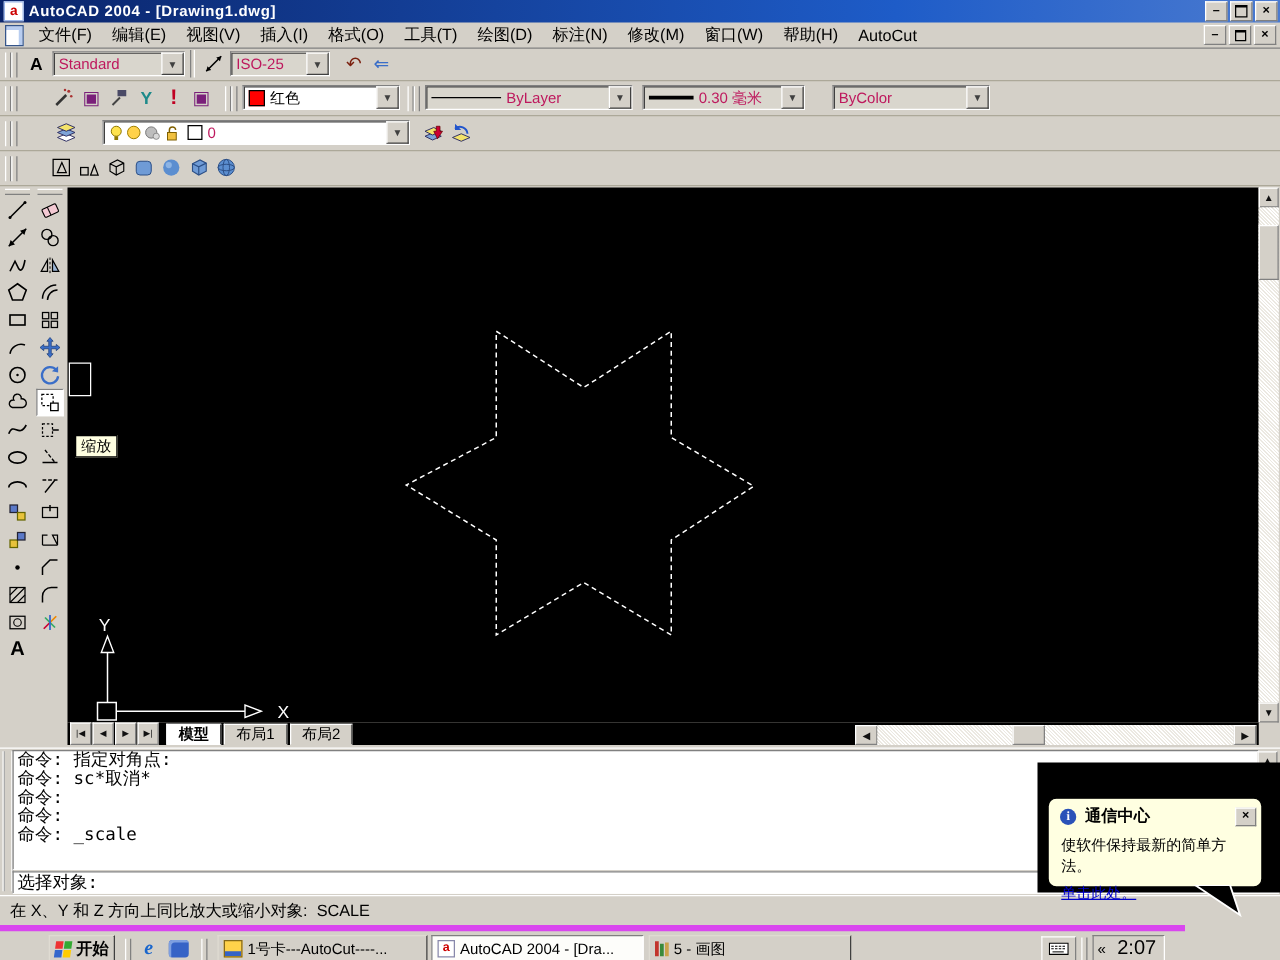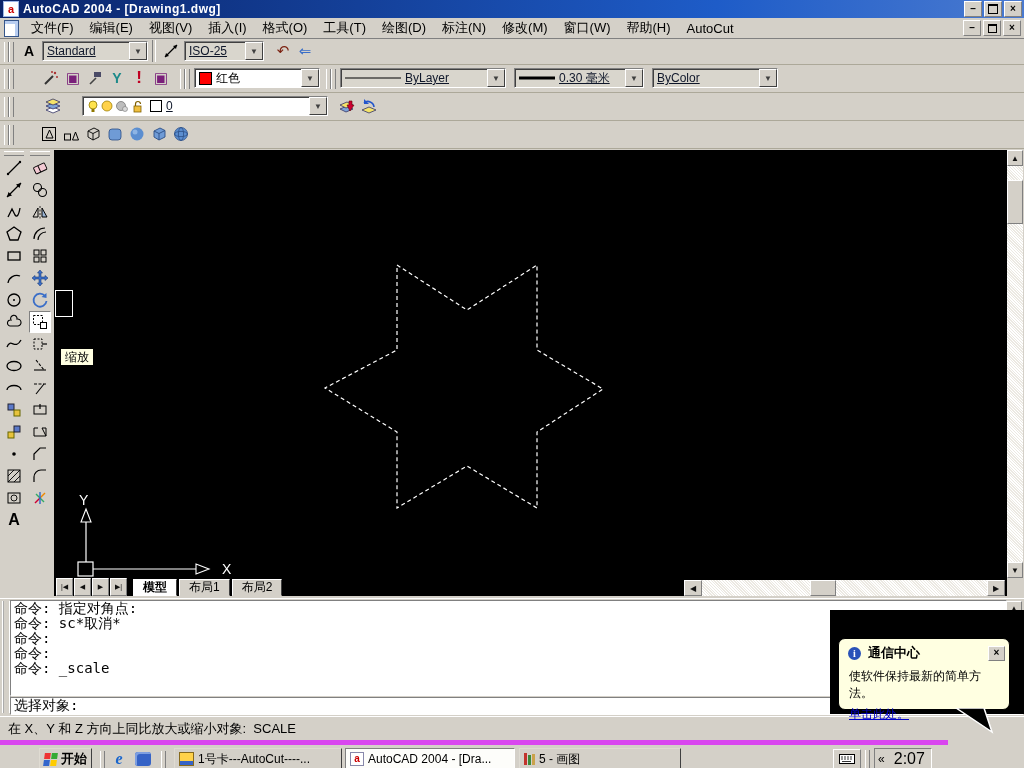--- a/index.html
+++ b/index.html
@@ -8,21 +8,21 @@
   .abs{position:absolute;}
   .raised{border:1px solid;border-color:#ffffff #808080 #808080 #ffffff;background:#d4d0c8;}
   .raised2{border:1px solid;border-color:#dfdbd2 #404040 #404040 #dfdbd2;background:#d4d0c8;}
   .sunken{border:1px solid;border-color:#808080 #ffffff #ffffff #808080;}
   .tbtn{width:22px;height:22px;display:flex;align-items:center;justify-content:center;
     border:1px solid transparent;box-sizing:border-box;}
   .pressed{border-color:#808080 #ffffff #ffffff #808080;background:#ffffff;}
   .combo{display:flex;align-items:center;box-sizing:border-box;background:#fff;
     border:1px solid;border-color:#808080 #fff #fff #808080;box-shadow:inset 1px 1px 0 #404040;}
   .combo .txt{flex:1;padding:0 4px;font-size:12px;white-space:nowrap;overflow:hidden;}
-  .gray{color:#0f172a;text-decoration:underline;}
+  .gray{color:#be185d;}
   .ddb{width:16px;align-self:stretch;display:flex;align-items:center;justify-content:center;
     border:1px solid;border-color:#fff #404040 #404040 #fff;background:#d4d0c8;font-size:8px;color:#404040;}
   .gripv{width:3px;height:20px;border-left:1px solid #fff;border-right:1px solid #808080;margin-top:2px;}
   .griph{height:3px;border-top:1px solid #fff;border-bottom:1px solid #808080;}
   .sep{width:2px;height:22px;border-left:1px solid #808080;border-right:1px solid #fff;}
   .menuitem{padding:2px 8px;white-space:nowrap;}
   .wbtn{width:16px;height:14px;display:flex;align-items:center;justify-content:center;
     font-size:10px;line-height:10px;font-weight:bold;}
   .sb{background:#d4d0c8;}
   .sbtrack{background:#ece9e2;
@@ -158,21 +158,21 @@
       <span class="txt gray">ByLayer</span>
       <span class="ddb">▼</span>
     </span>
     <span class="combo" style="width:130px;height:20px;margin-left:8px;background:#d9d6cd;">
       <svg width="36" height="8" style="margin-left:4px;">
           <line x1="0" y1="4" x2="36" y2="4" stroke="#000" stroke-width="3"></line>
         </svg>
       <span class="txt gray">0.30 毫米</span>
       <span class="ddb">▼</span>
     </span>
-    <span class="combo" style="width:126px;height:20px;margin-left:8px;background:#d9d6cd;">
+    <span class="combo" style="width:126px;height:20px;margin-left:22px;background:#d9d6cd;">
       <span class="txt gray">ByColor</span>
       <span class="ddb">▼</span>
     </span>
   </div>
 
   <div class="abs" style="left:0;top:92px;width:1024px;height:28px;display:flex;align-items:center;border-bottom:1px solid #aca899;">
     <span class="gripv" style="margin-left:4px;"></span>
       <span class="gripv"></span>
     <span class="tbtn ico18" style="margin-left:28px;">
       <svg viewBox="0 0 18 18">

